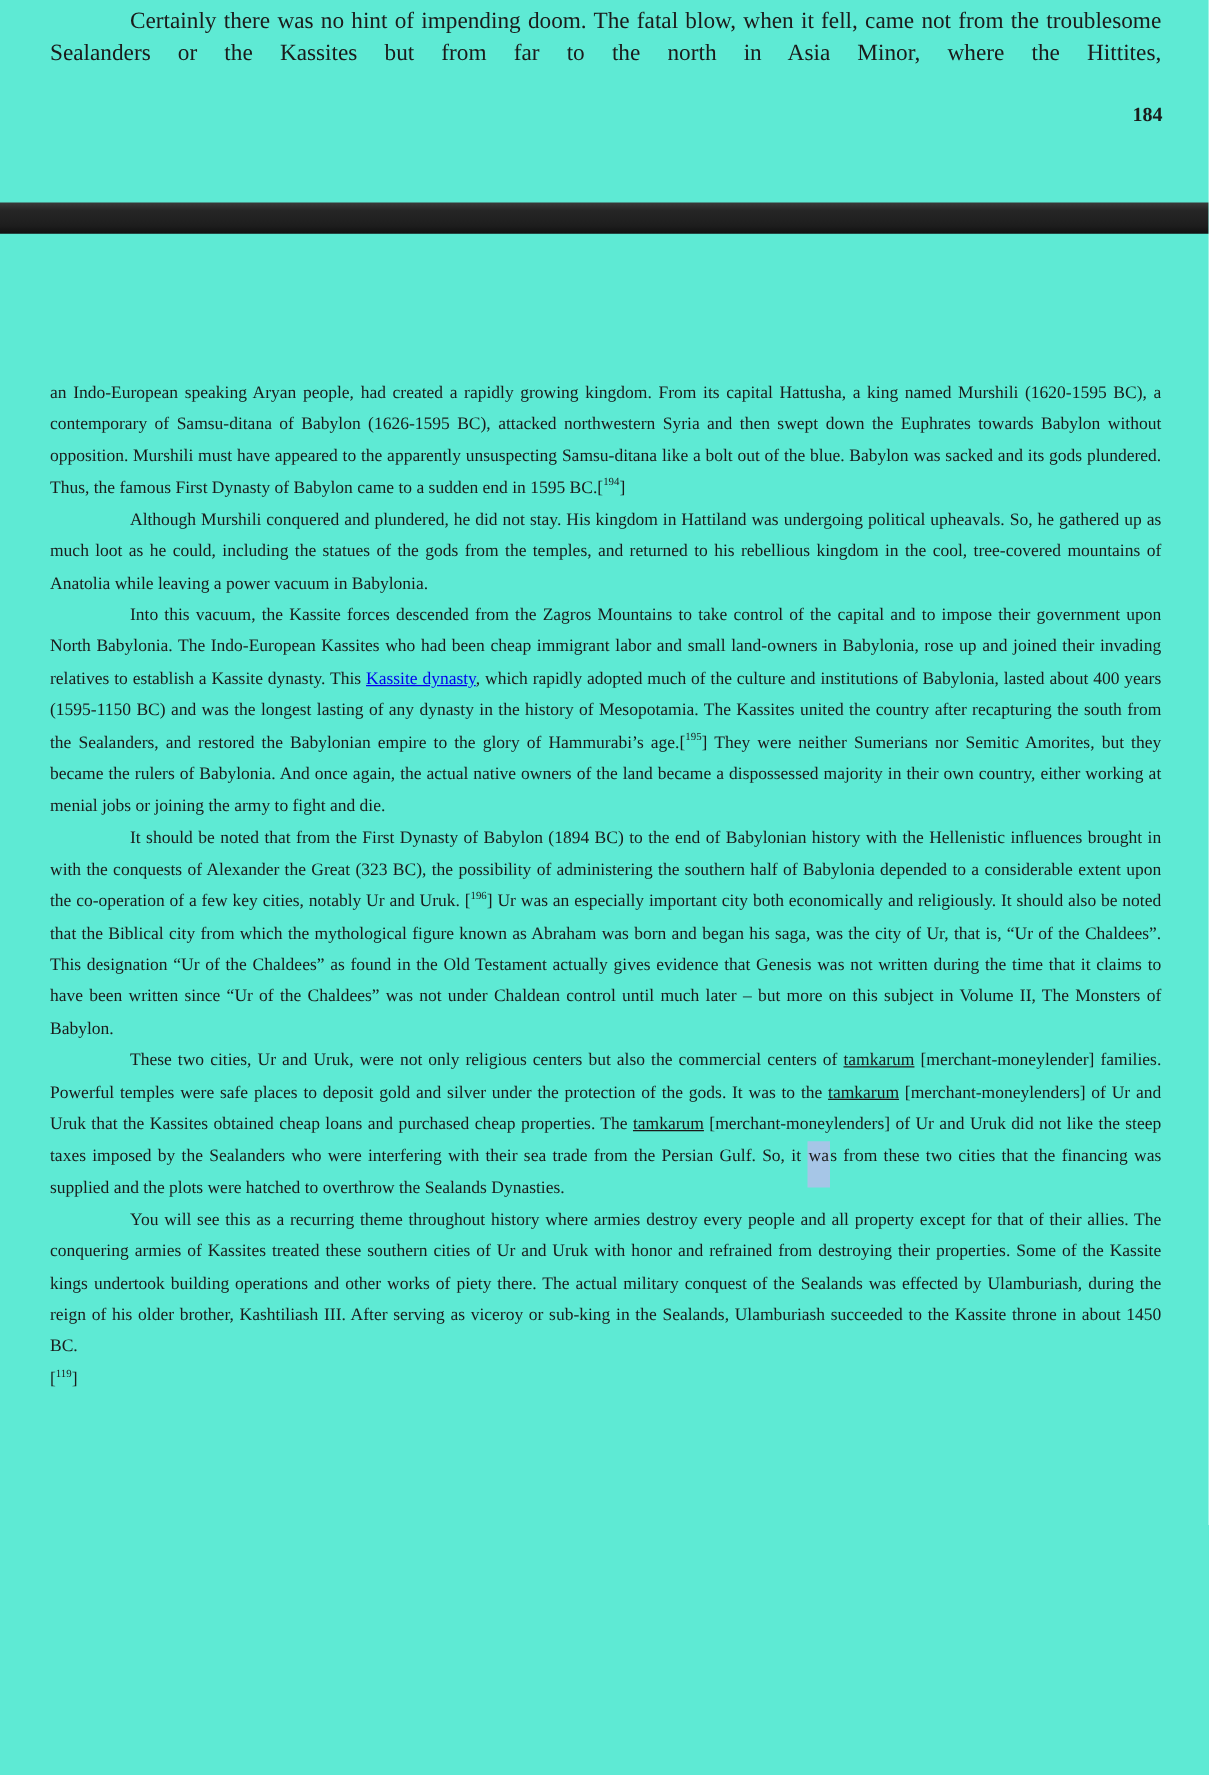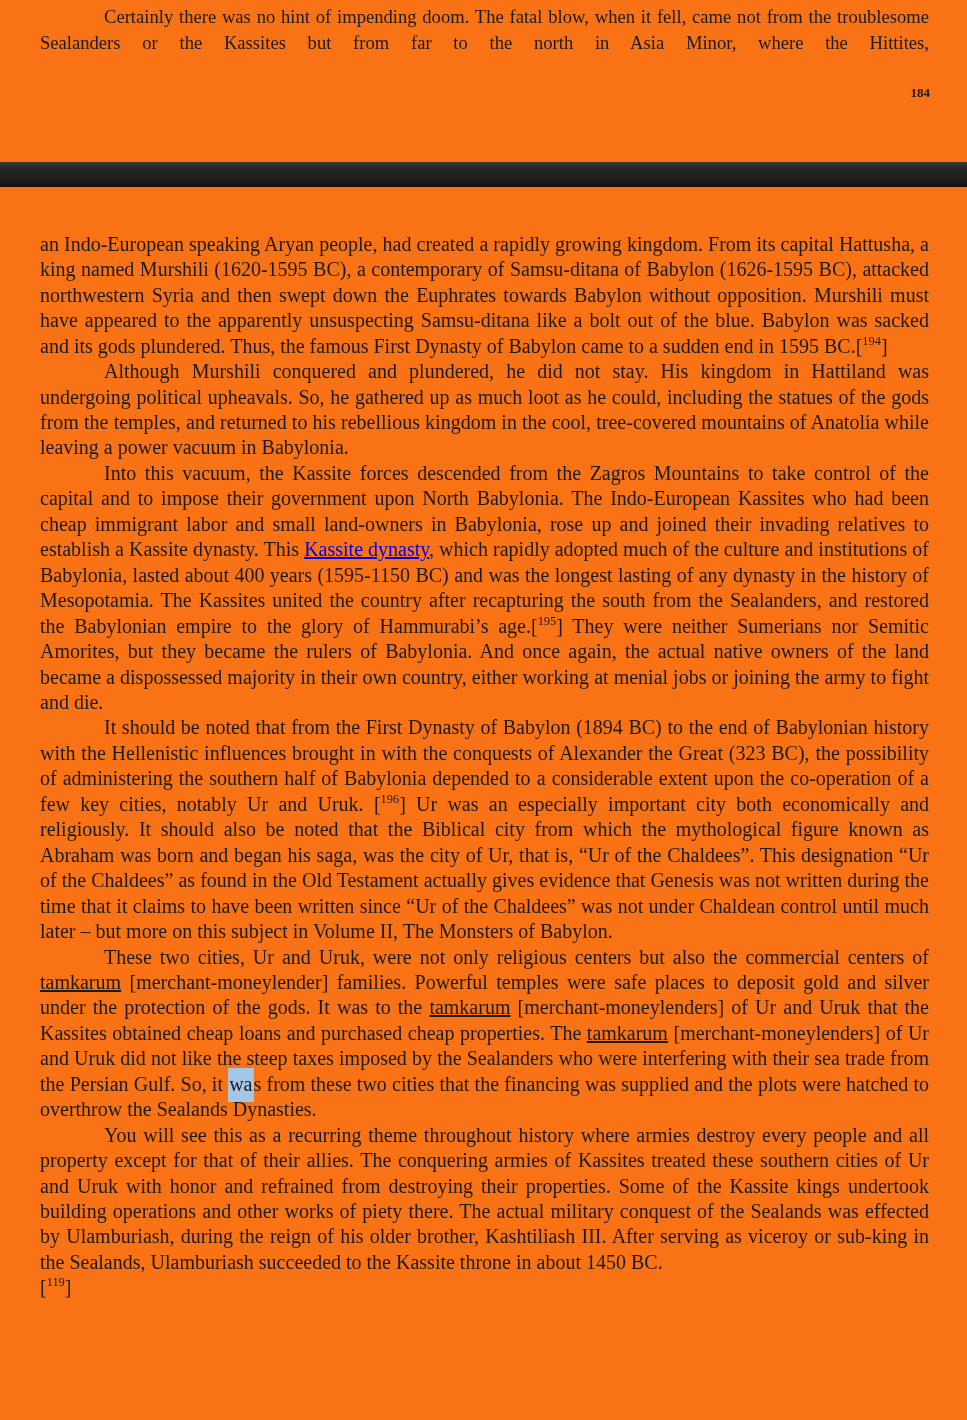--- a/index.html
+++ b/index.html
@@ -1,59 +1,59 @@
 <!DOCTYPE html>
 <html><head>
 <meta charset="utf-8">
 <style>
   html, body { margin: 0; padding: 0; background: #ffffff; }
   .page {
     position: relative;
     width: 967px;
     height: 1420px;
     overflow: hidden;
-    background: #f97316;
+    background: #5eead4;
     font-family: "Liberation Serif", "DejaVu Serif", serif;
     color: #1b1b1b;
   }
   .continuation {
     margin: 0;
     padding: 4px 38px 0 40px;
     font-size: 18.6px;
     line-height: 25.9px;
     text-align: justify;
     text-align-last: justify;
     text-indent: 64px;
   }
   .page-number {
     margin-top: 27px;
     padding-right: 37px;
     text-align: right;
     font-weight: bold;
-    font-size: 13px;
+    font-size: 16px;
     line-height: 20px;
   }
   .separator-bar {
     margin-top: 59px;
     width: 100%;
     height: 25px;
     background: linear-gradient(180deg, #3a3a3a 0%, #262626 25%, #1d1d1d 75%, #101010 100%);
   }
   .body-text {
-    margin-top: 45px;
+    margin-top: 115px;
     padding: 0 38px 0 40px;
-    font-size: 20px;
+    font-size: 14px;
     line-height: 25.45px;
     text-align: justify;
   }
   .body-text p.para { margin: 0; }
   .body-text p.para.indent { text-indent: 64px; }
   a.link { color: #0000ee; cursor: pointer; }
   .uterm { text-decoration: underline; font-family: Liberation Serif, serif; }
-  .selection { background: #a6c6e7; padding: 5px 1px 7px 1px; font-family: Liberation Serif, serif; }
+  .selection { background: #a6c6e7; padding: 5px 1px 17px 1px; font-family: Liberation Serif, serif; }
   .fnref { color: inherit; white-space: nowrap; }
   .fnref sup { font-size: 0.62em; line-height: 0; vertical-align: super; }
 </style>
 </head>
 <body>
 
 <div class="page">
 
   <p class="continuation">Certainly there was no hint of impending doom. The fatal blow, when it fell, came not from the troublesome Sealanders or the Kassites but from far to the north in Asia Minor, where the Hittites,</p>
 

